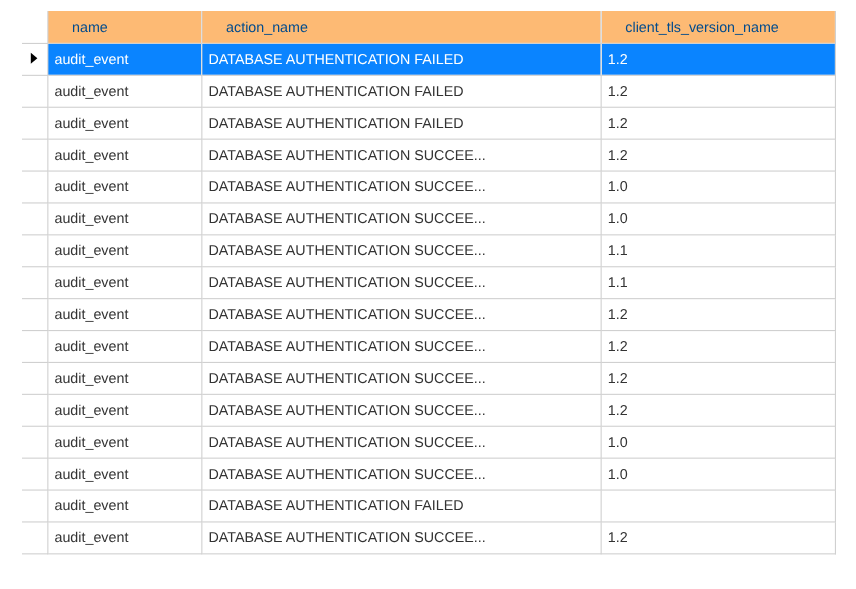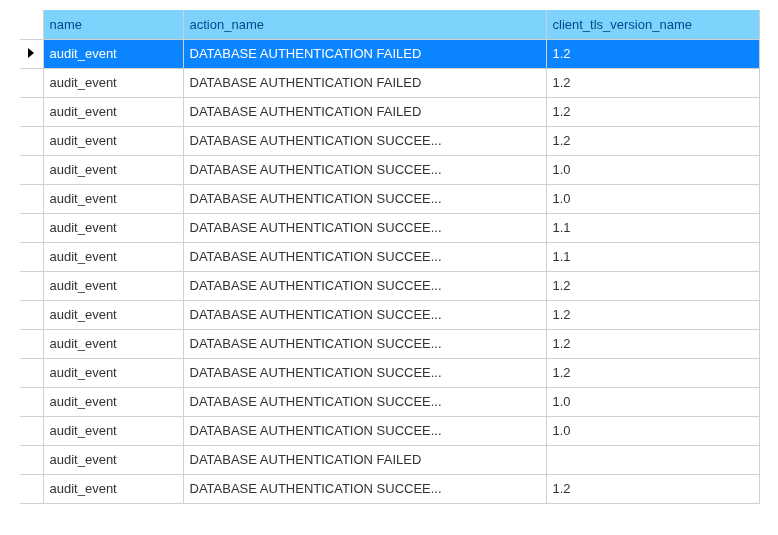--- a/index.html
+++ b/index.html
@@ -20,24 +20,24 @@
       border: 1px solid #d0d0d0;
       text-align: left;
       font-weight: normal;
       white-space: nowrap;
       overflow: hidden;
       text-overflow: ellipsis;
       height: 29px;
       vertical-align: middle;
     }
     .grid th {
-      background: #7dd3fc;
+      background: #fdba74;
       color: #004b8d;
       border-top: none;
-      padding: 4px 6px;
+      padding: 4px 22px;
     }
     .grid td {
       padding: 4px 6px;
       color: #333;
     }
     col.gutter { width: 23px; }
     col.c-name { width: 140px; }
     col.c-action { width: 363px; }
     col.c-tls { width: 213px; }
     td.gutter, th.gutter {

